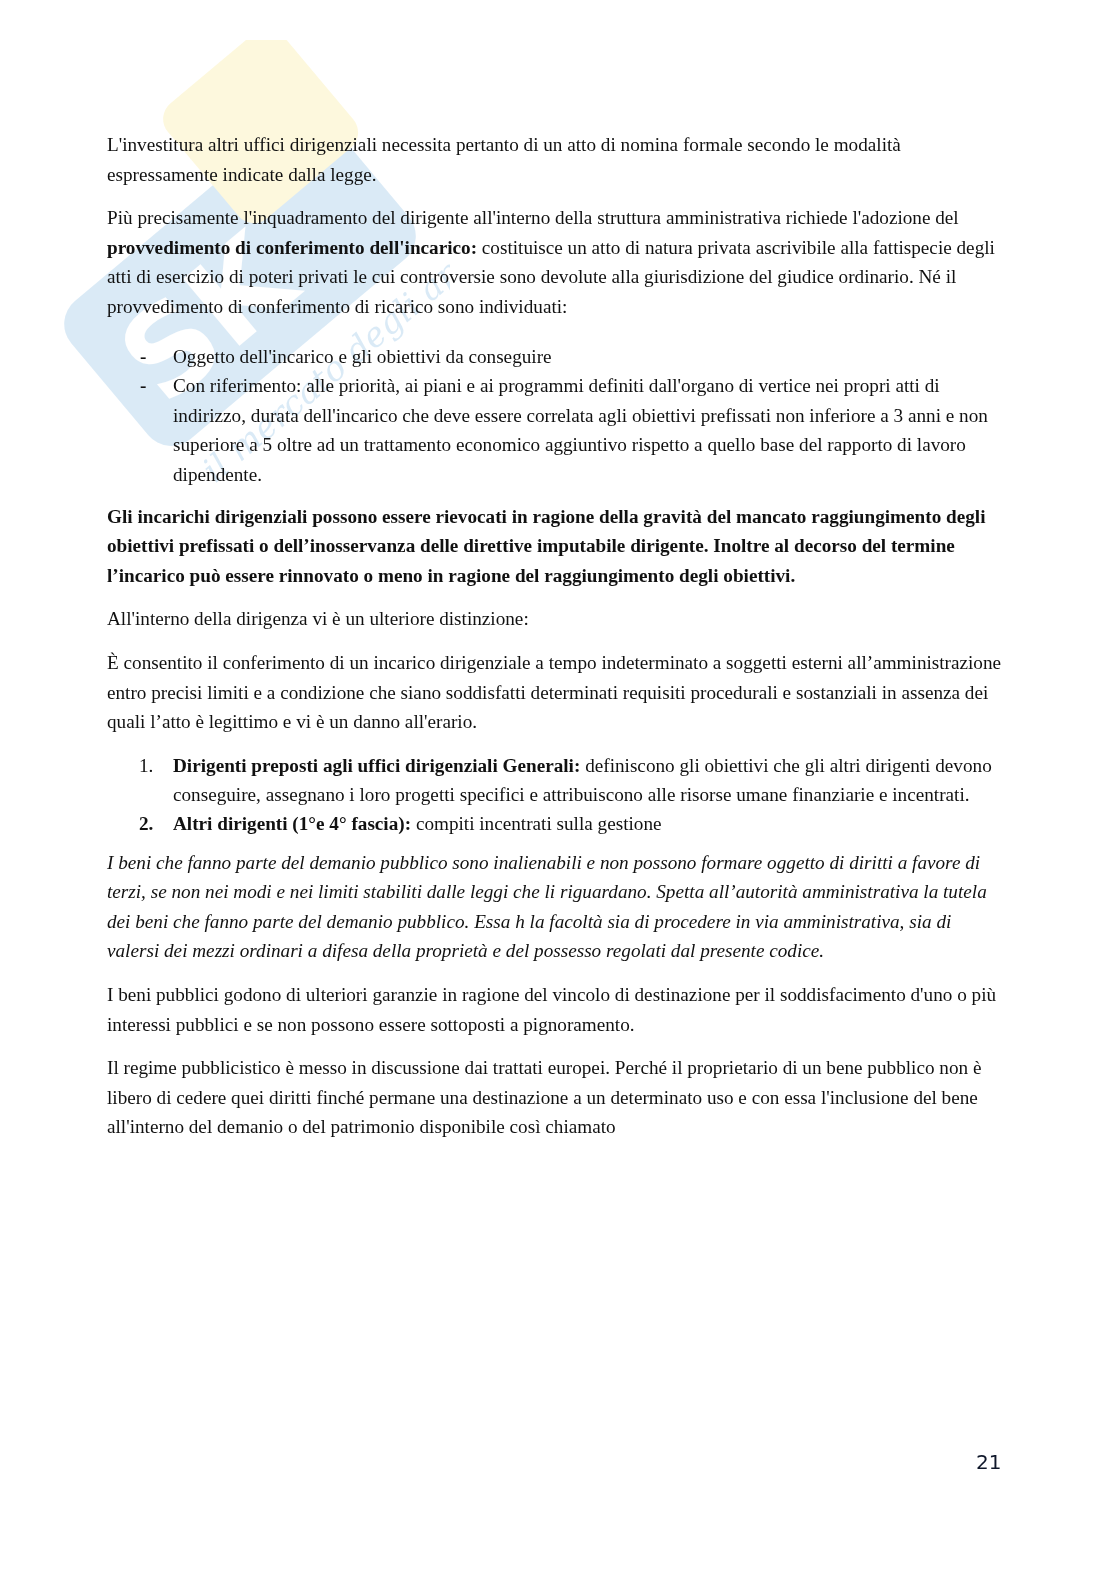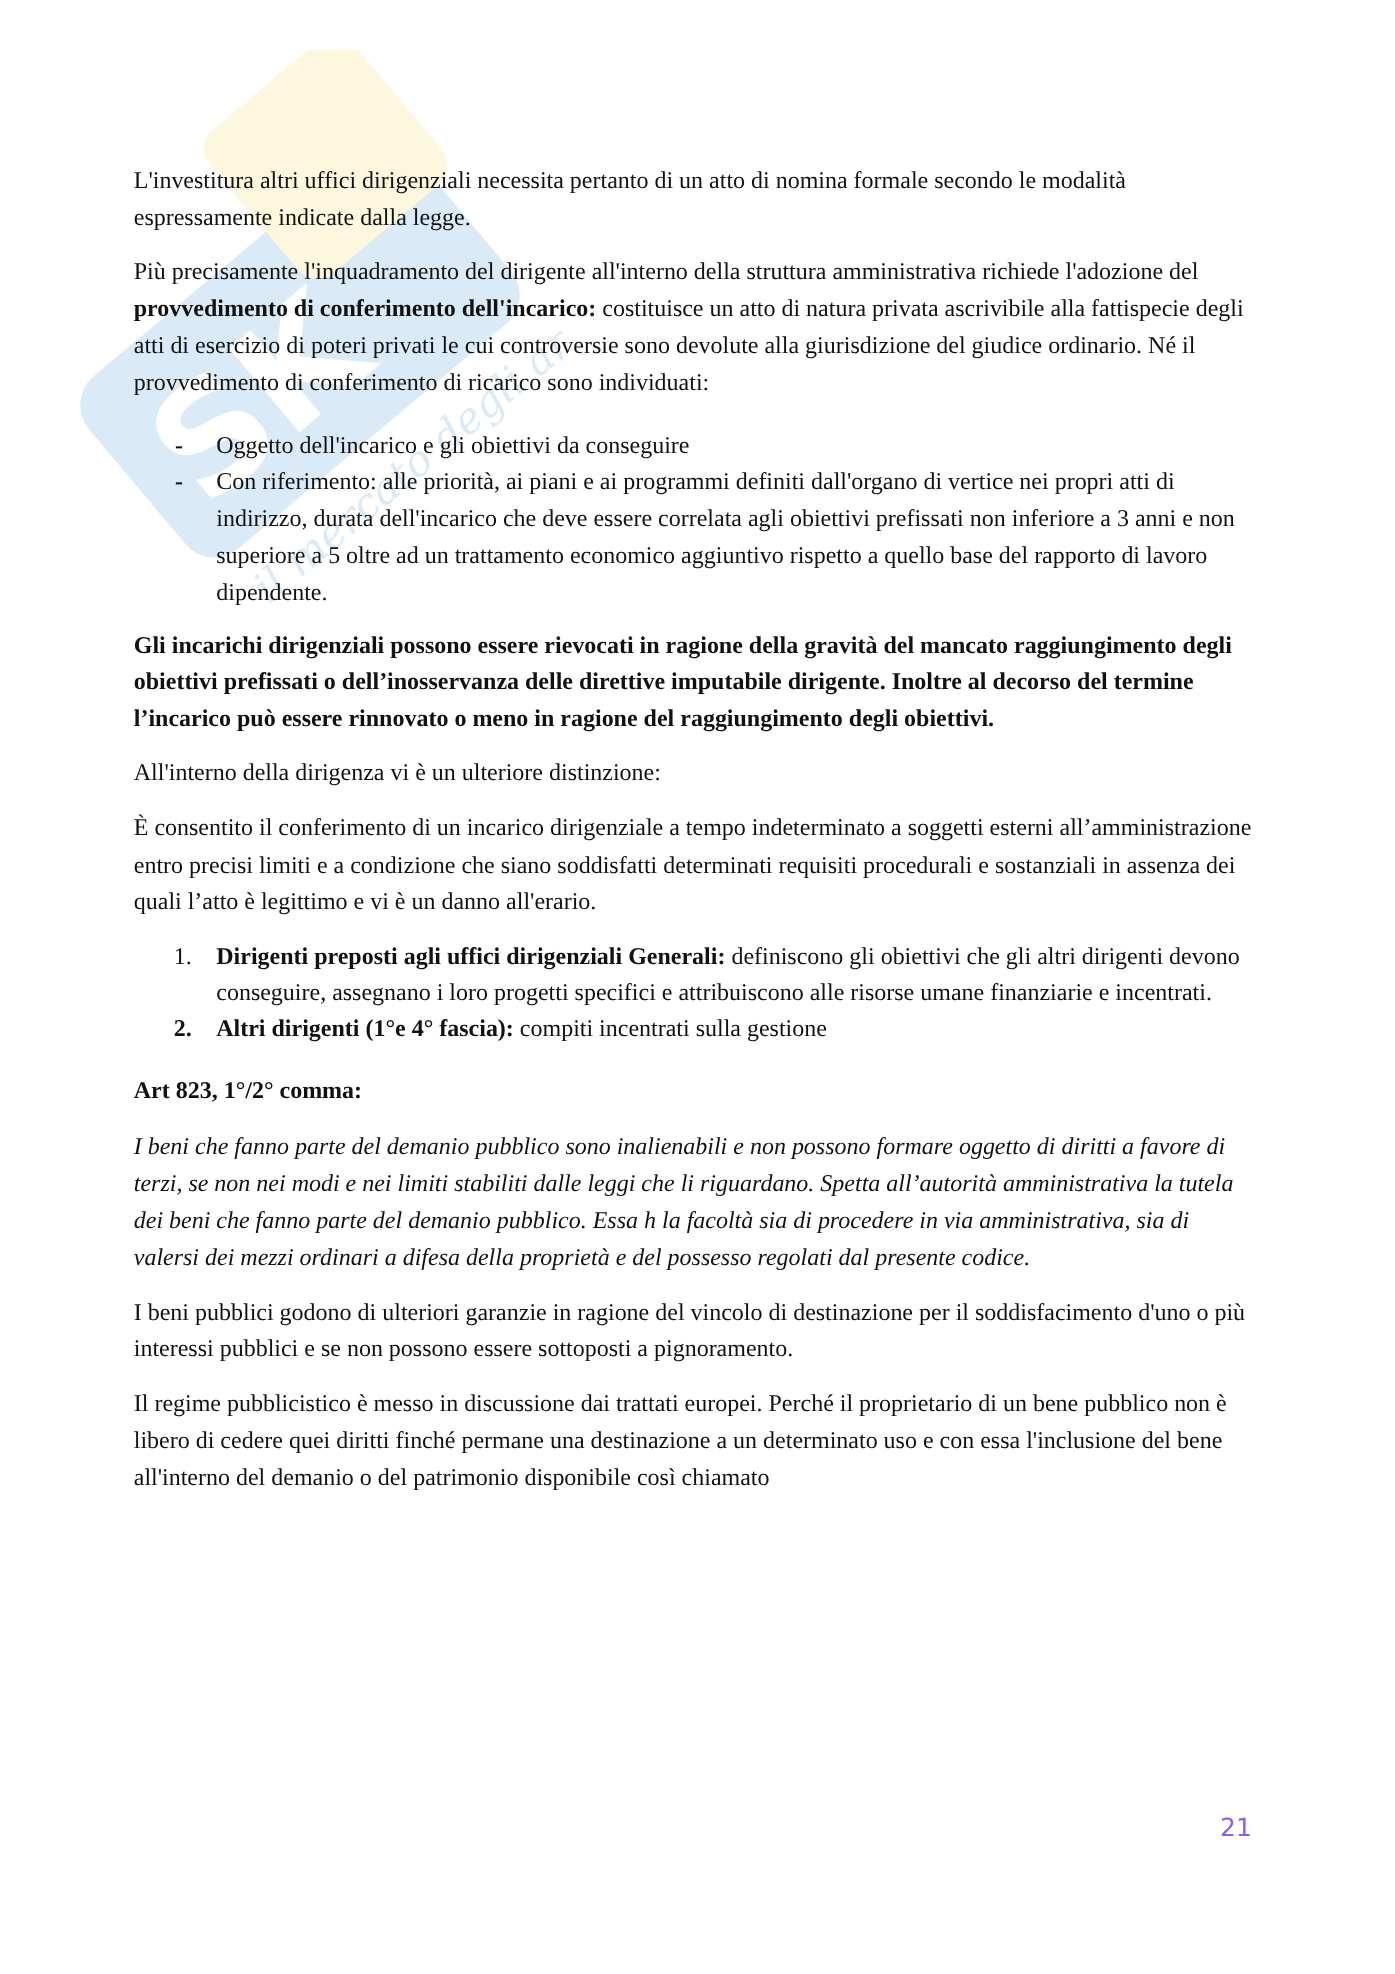--- a/index.html
+++ b/index.html
@@ -13,21 +13,21 @@
   .dash-list { list-style: none; margin: 20px 0 12px 0; padding: 0 0 0 66px; }
   .dash-list li { position: relative; }
   .dash-list li .bullet { position: absolute; left: -33px; top: 0; font-weight: bold; }
   .num-list { list-style: none; margin: 14px 0 10px 0; padding: 0 0 0 66px; }
   .num-list li { position: relative; line-height: 29px; }
   .num-list li .num { position: absolute; left: -34px; }
   .num-list li .num.bold { font-weight: bold; }
   h1 { font-family: "Liberation Serif", serif; font-size: 33px; line-height: 46px; font-weight: bold; text-decoration: underline; margin: 14px 0 14px 0; color: #111; }
   .art-heading { font-weight: bold; margin: 20px 0 16px 0; }
   .quote { font-style: italic; }
-  .page-number { position: absolute; left: 976px; top: 1450px; font-family: "DejaVu Sans", sans-serif; font-size: 20px; color: #8b5cf6; }
+  .page-number { position: absolute; left: 976px; top: 1450px; font-family: "DejaVu Sans", sans-serif; font-size: 20px; color: #0f172a; }
 </style>
 </head>
 <body>
 
 <div class="page">
 
   <svg class="watermark" viewBox="0 0 420 480">
     <g transform="rotate(-40 210 240)">
       <rect x="40" y="150" width="340" height="180" rx="30" fill="#3a8fd0"></rect>
       <rect x="250" y="60" width="150" height="150" rx="20" fill="#f5d94a"></rect>
@@ -53,21 +53,20 @@
     <p>All'interno della dirigenza vi è un ulteriore distinzione:</p>
 
     <p>È consentito il conferimento di un incarico dirigenziale a tempo indeterminato a soggetti esterni all’amministrazione entro precisi limiti e a condizione che siano soddisfatti determinati requisiti procedurali e sostanziali in assenza dei quali l’atto è legittimo e vi è un danno all'erario.</p>
 
     <ol class="num-list">
       <li><span class="num">1.</span><b>Dirigenti preposti agli uffici dirigenziali Generali:</b><span> definiscono gli obiettivi che gli altri dirigenti devono conseguire, assegnano i loro progetti specifici e attribuiscono alle risorse umane finanziarie e incentrati.</span></li>
       <li><span class="num bold">2.</span><b>Altri dirigenti (1°e 4° fascia):</b><span> compiti incentrati sulla gestione</span></li>
     </ol>
 
 
-    <p class="art-heading">Art 823, 1°/2° comma:</p>
 
     <p class="quote">I beni che fanno parte del demanio pubblico sono inalienabili e non possono formare oggetto di diritti a favore di terzi, se non nei modi e nei limiti stabiliti dalle leggi che li riguardano. Spetta all’autorità amministrativa la tutela dei beni che fanno parte del demanio pubblico. Essa h la facoltà sia di procedere in via amministrativa, sia di valersi dei mezzi ordinari a difesa della proprietà e del possesso regolati dal presente codice.</p>
 
     <p>I beni pubblici godono di ulteriori garanzie in ragione del vincolo di destinazione per il soddisfacimento d'uno o più interessi pubblici e se non possono essere sottoposti a pignoramento.</p>
 
     <p>Il regime pubblicistico è messo in discussione dai trattati europei. Perché il proprietario di un bene pubblico non è libero di cedere quei diritti finché permane una destinazione a un determinato uso e con essa l'inclusione del bene all'interno del demanio o del patrimonio disponibile così chiamato</p>
   </div>
 
   <div class="page-number">21</div>
 </div>

